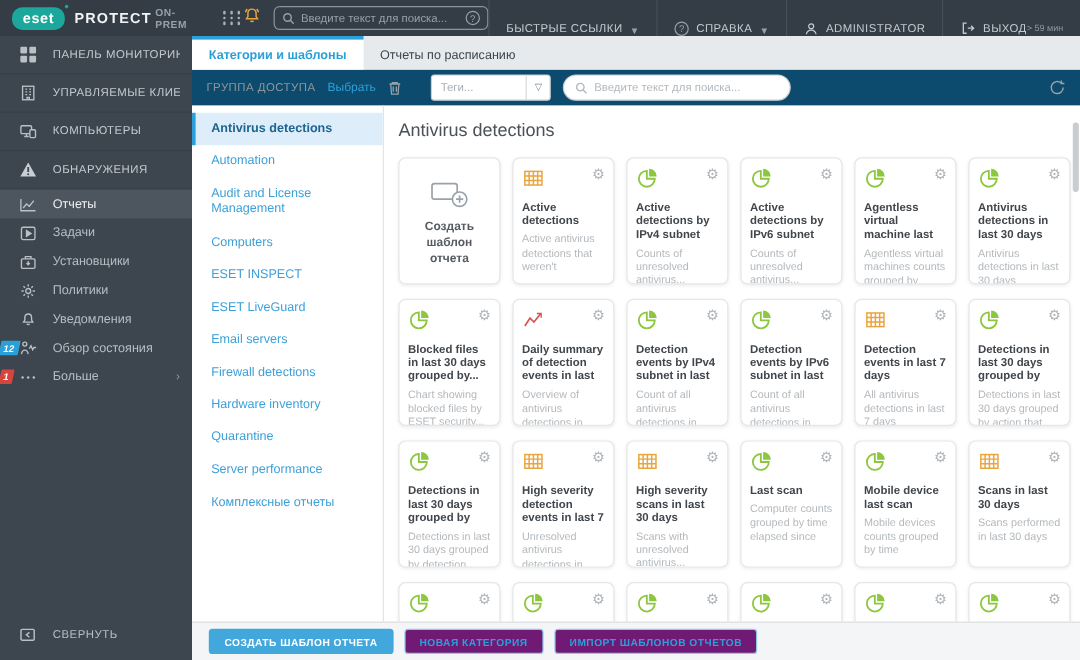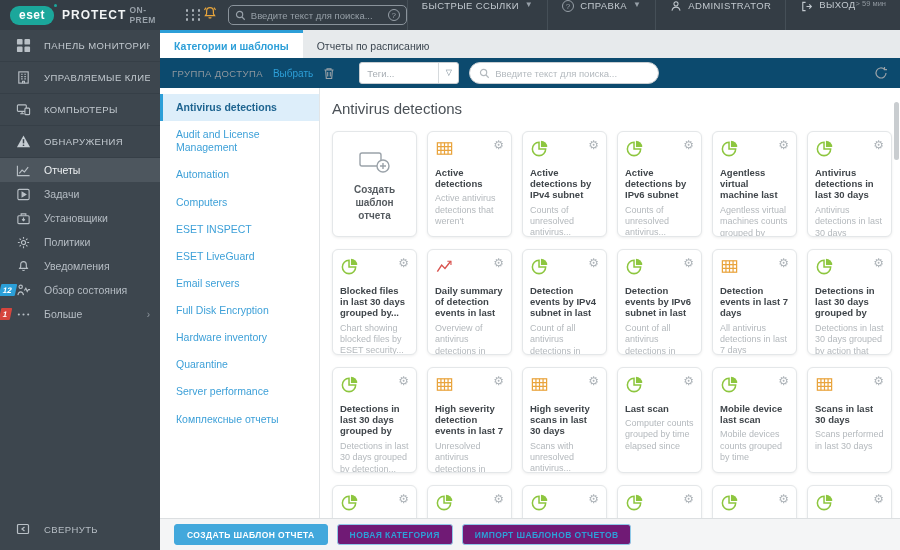--- a/index.html
+++ b/index.html
@@ -11,21 +11,21 @@
   .logo-pill:after { content:""; position:absolute; right:-3px; top:-2px; width:3px; height:3px; border-radius:50%; background:#1ba79b; }
   .product { margin-left:8px; color:#f2f4f5; font-size:12px; font-weight:bold; letter-spacing:1px; }
   .product-suffix { color:#98a1a9; font-size:8.5px; font-weight:bold; letter-spacing:.5px; margin-left:3px; }
   .grid-dots { margin-left:22px; display:grid; grid-template-columns:repeat(3,4px); grid-gap:2px; cursor:pointer; }
   .grid-dots i { width:2.5px; height:2.5px; background:#aab2b9; border-radius:50%; }
   .bell-wrap { margin-left:auto; margin-right:10px; cursor:pointer; }
   .tb-search { display:flex; align-items:center; width:186px; height:20px; border:1px solid #8a939b; border-radius:5px; padding:0 6px; gap:5px; background:transparent; }
   .tb-search input { flex:1; background:transparent; border:none; outline:none; color:#cfd5da; font-size:9.5px; font-family:inherit; }
   .tb-search input::placeholder { color:#97a0a8; }
   .q-circle { width:12px; height:12px; border:1px solid #97a0a8; border-radius:50%; color:#97a0a8; font-size:8px; line-height:11px; text-align:center; flex:0 0 auto; }
-  .tb-section { height:30px; display:flex; align-items:flex-start; gap:6px; padding:0 14px; border-left:1px solid #454f57; font-size:9.5px; letter-spacing:.4px; color:#c2c9cf; cursor:pointer; white-space:nowrap; }
+  .tb-section { height:30px; display:flex; align-items:flex-end; gap:6px; padding:0 14px; border-left:1px solid #454f57; font-size:9.5px; letter-spacing:.4px; color:#c2c9cf; cursor:pointer; white-space:nowrap; }
   .tb-section:first-of-type { margin-left:10px; }
   .chev { font-size:8px; color:#97a0a8; }
   .logout-txt { display:flex; flex-direction:row; line-height:1.1; }
   .logout-sub { font-size:7.5px; color:#8f979e; letter-spacing:0; }
 
   
   .sidebar { position:absolute; left:0; top:30px; width:160px; height:520px; background:#3d464e; z-index:20; }
   .nav-item { position:relative; display:flex; align-items:center; gap:12px; padding:0 10px 0 14px; cursor:pointer; color:#b6bdc4; }
   .nav-item.top { height:32px; font-size:9.5px; letter-spacing:.4px; color:#c2c9cf; border-bottom:1px solid #363f47; }
   .nav-item.reg { height:24px; font-size:10.5px; }
@@ -290,27 +290,27 @@
   <span class="fb-refresh">
     <svg width="14" height="14" viewBox="0 0 14 14" fill="none" stroke="#9aa2a8" stroke-width="1.2">
         <path d="M12 7 a5 5 0 1 1 -1.6 -3.7"></path>
         <path d="M10.5 1 V3.6 H13"></path>
       </svg>
   </span>
 </div>
 
 <div class="catpanel" id="catlist">
     <div class="cat selected">Antivirus detections</div>
+    <div class="cat">Automation</div>
     <div class="cat">Audit and License Management</div>
-    <div class="cat">Automation</div>
     <div class="cat">Computers</div>
     <div class="cat">ESET INSPECT</div>
     <div class="cat">ESET LiveGuard</div>
     <div class="cat">Email servers</div>
-    <div class="cat">Full Disk Encryption</div>
+    <div class="cat">Firewall detections</div>
     <div class="cat">Hardware inventory</div>
     <div class="cat">Quarantine</div>
     <div class="cat">Server performance</div>
     <div class="cat">Комплексные отчеты</div>
   </div>
 
 <div class="content">
   <h1>Antivirus detections</h1>
   <div class="cards" id="cards">
     <div class="card create">

